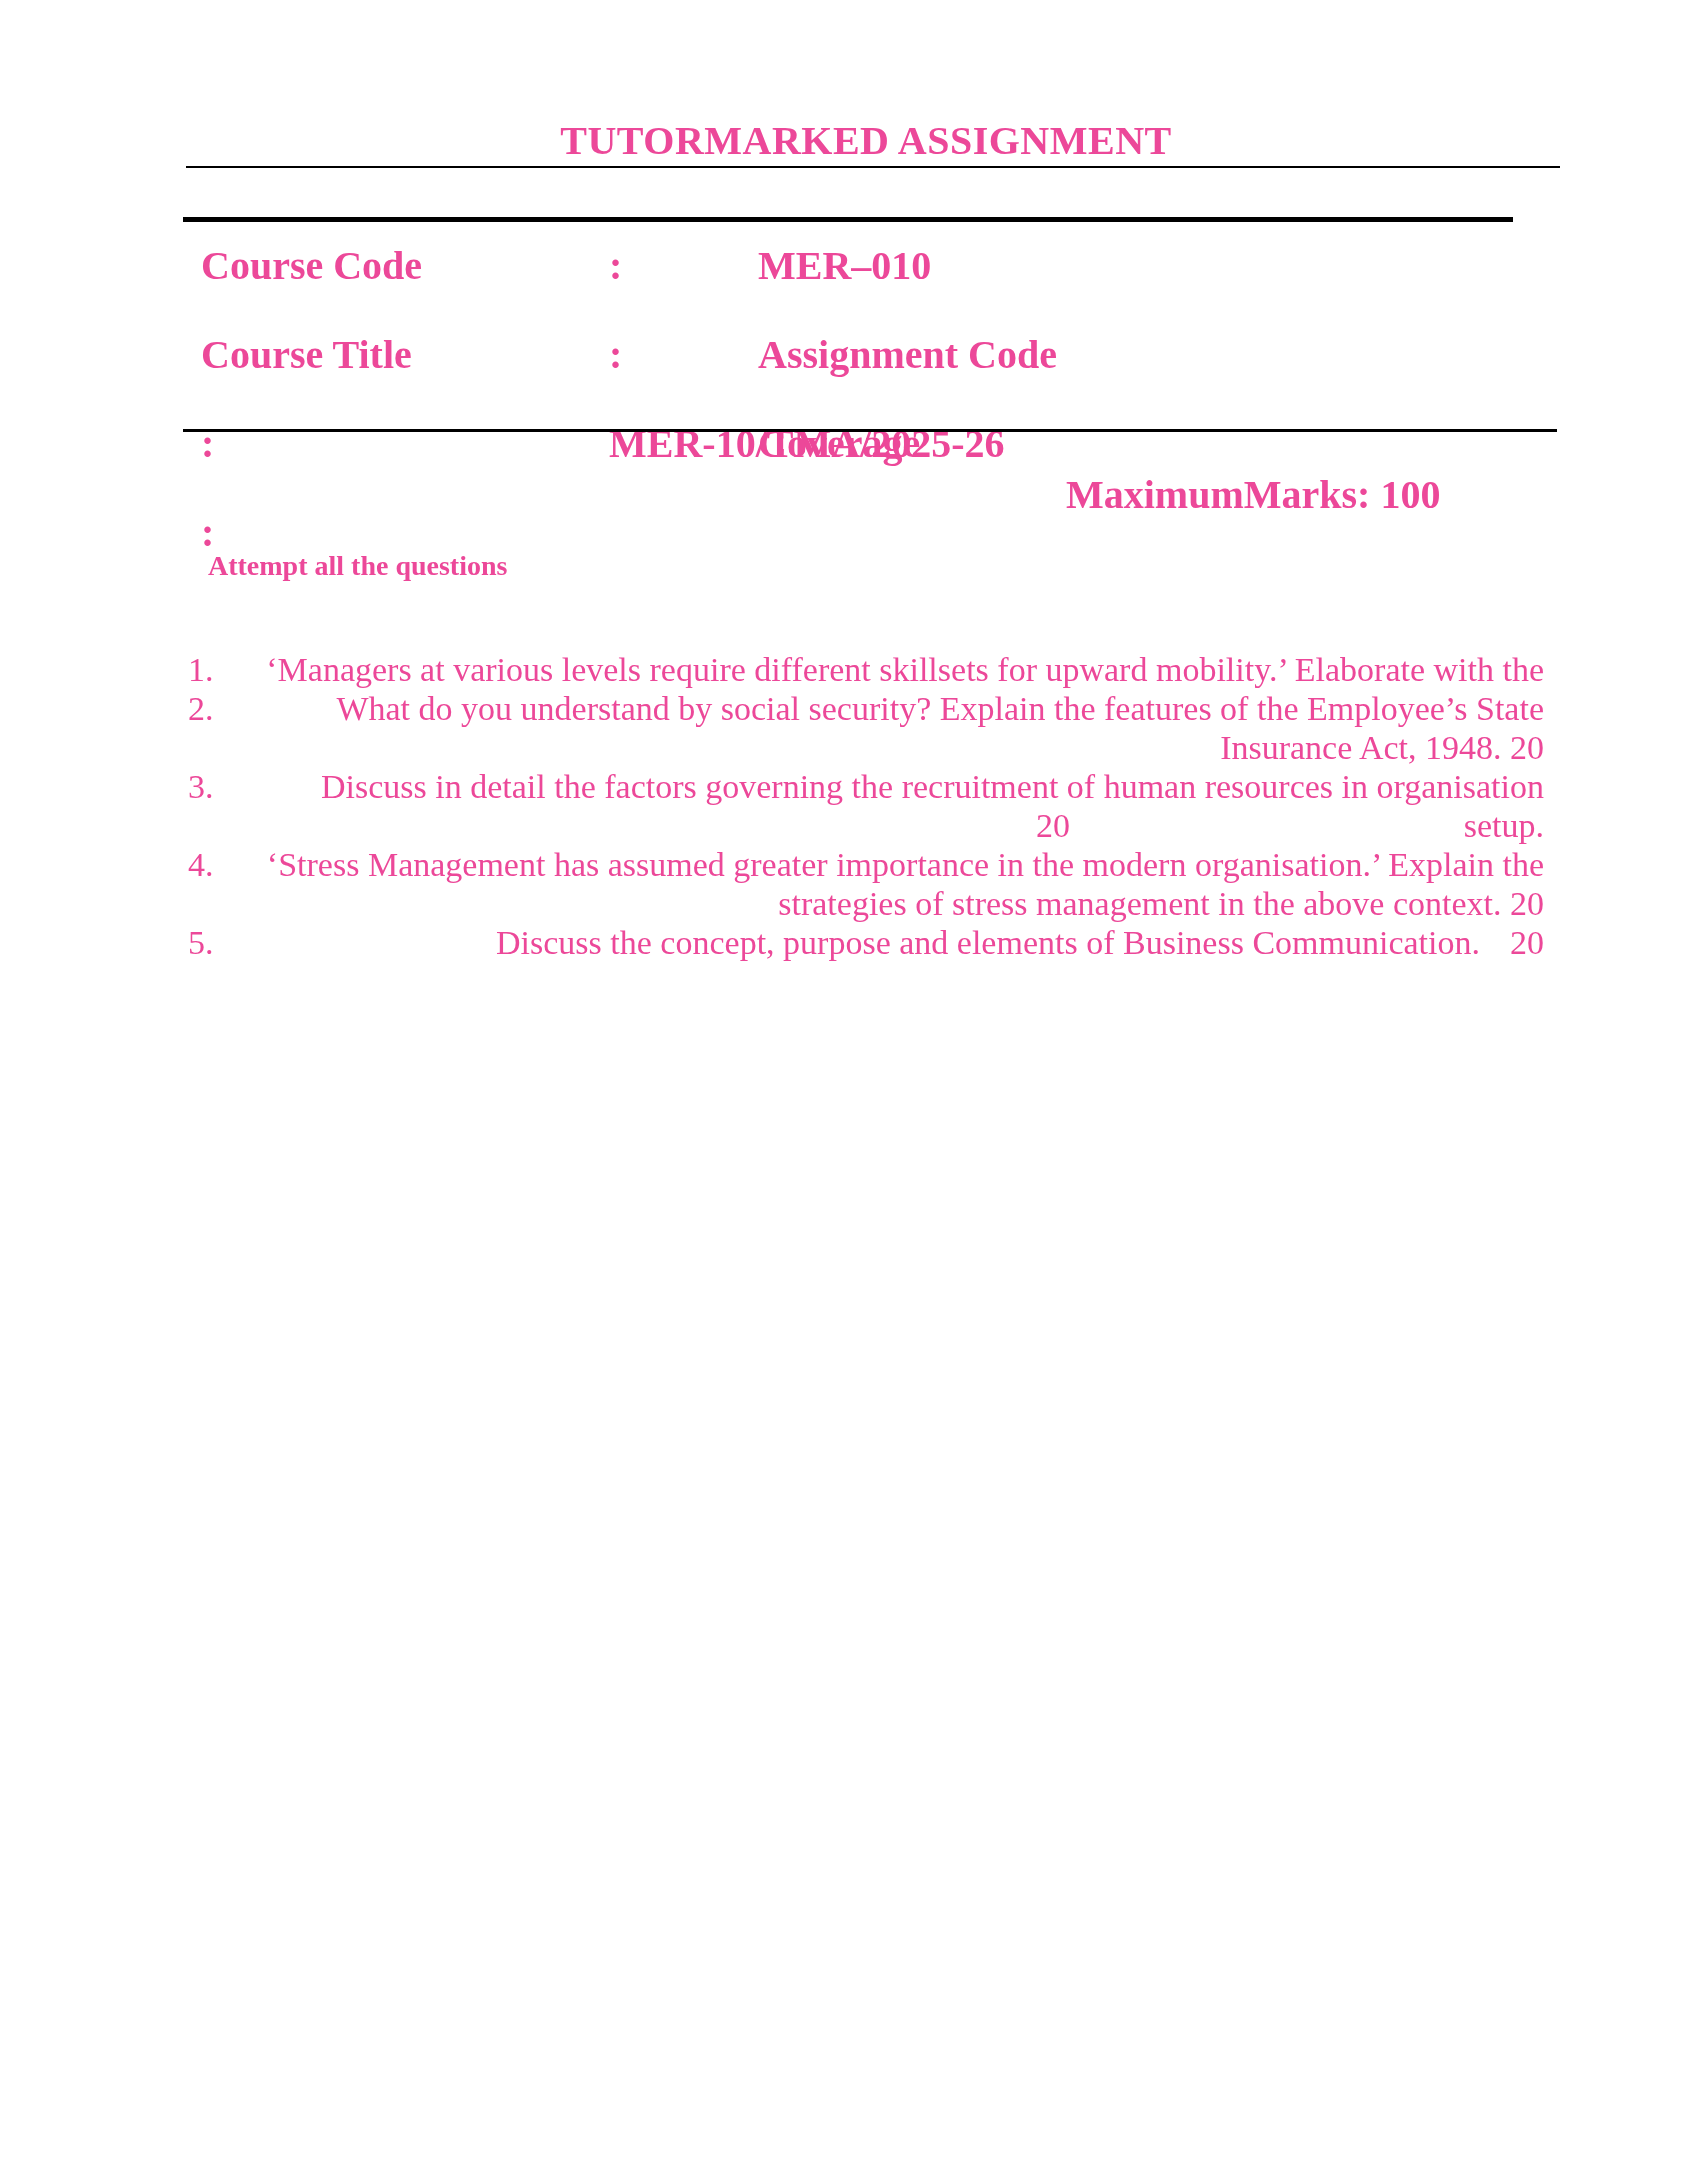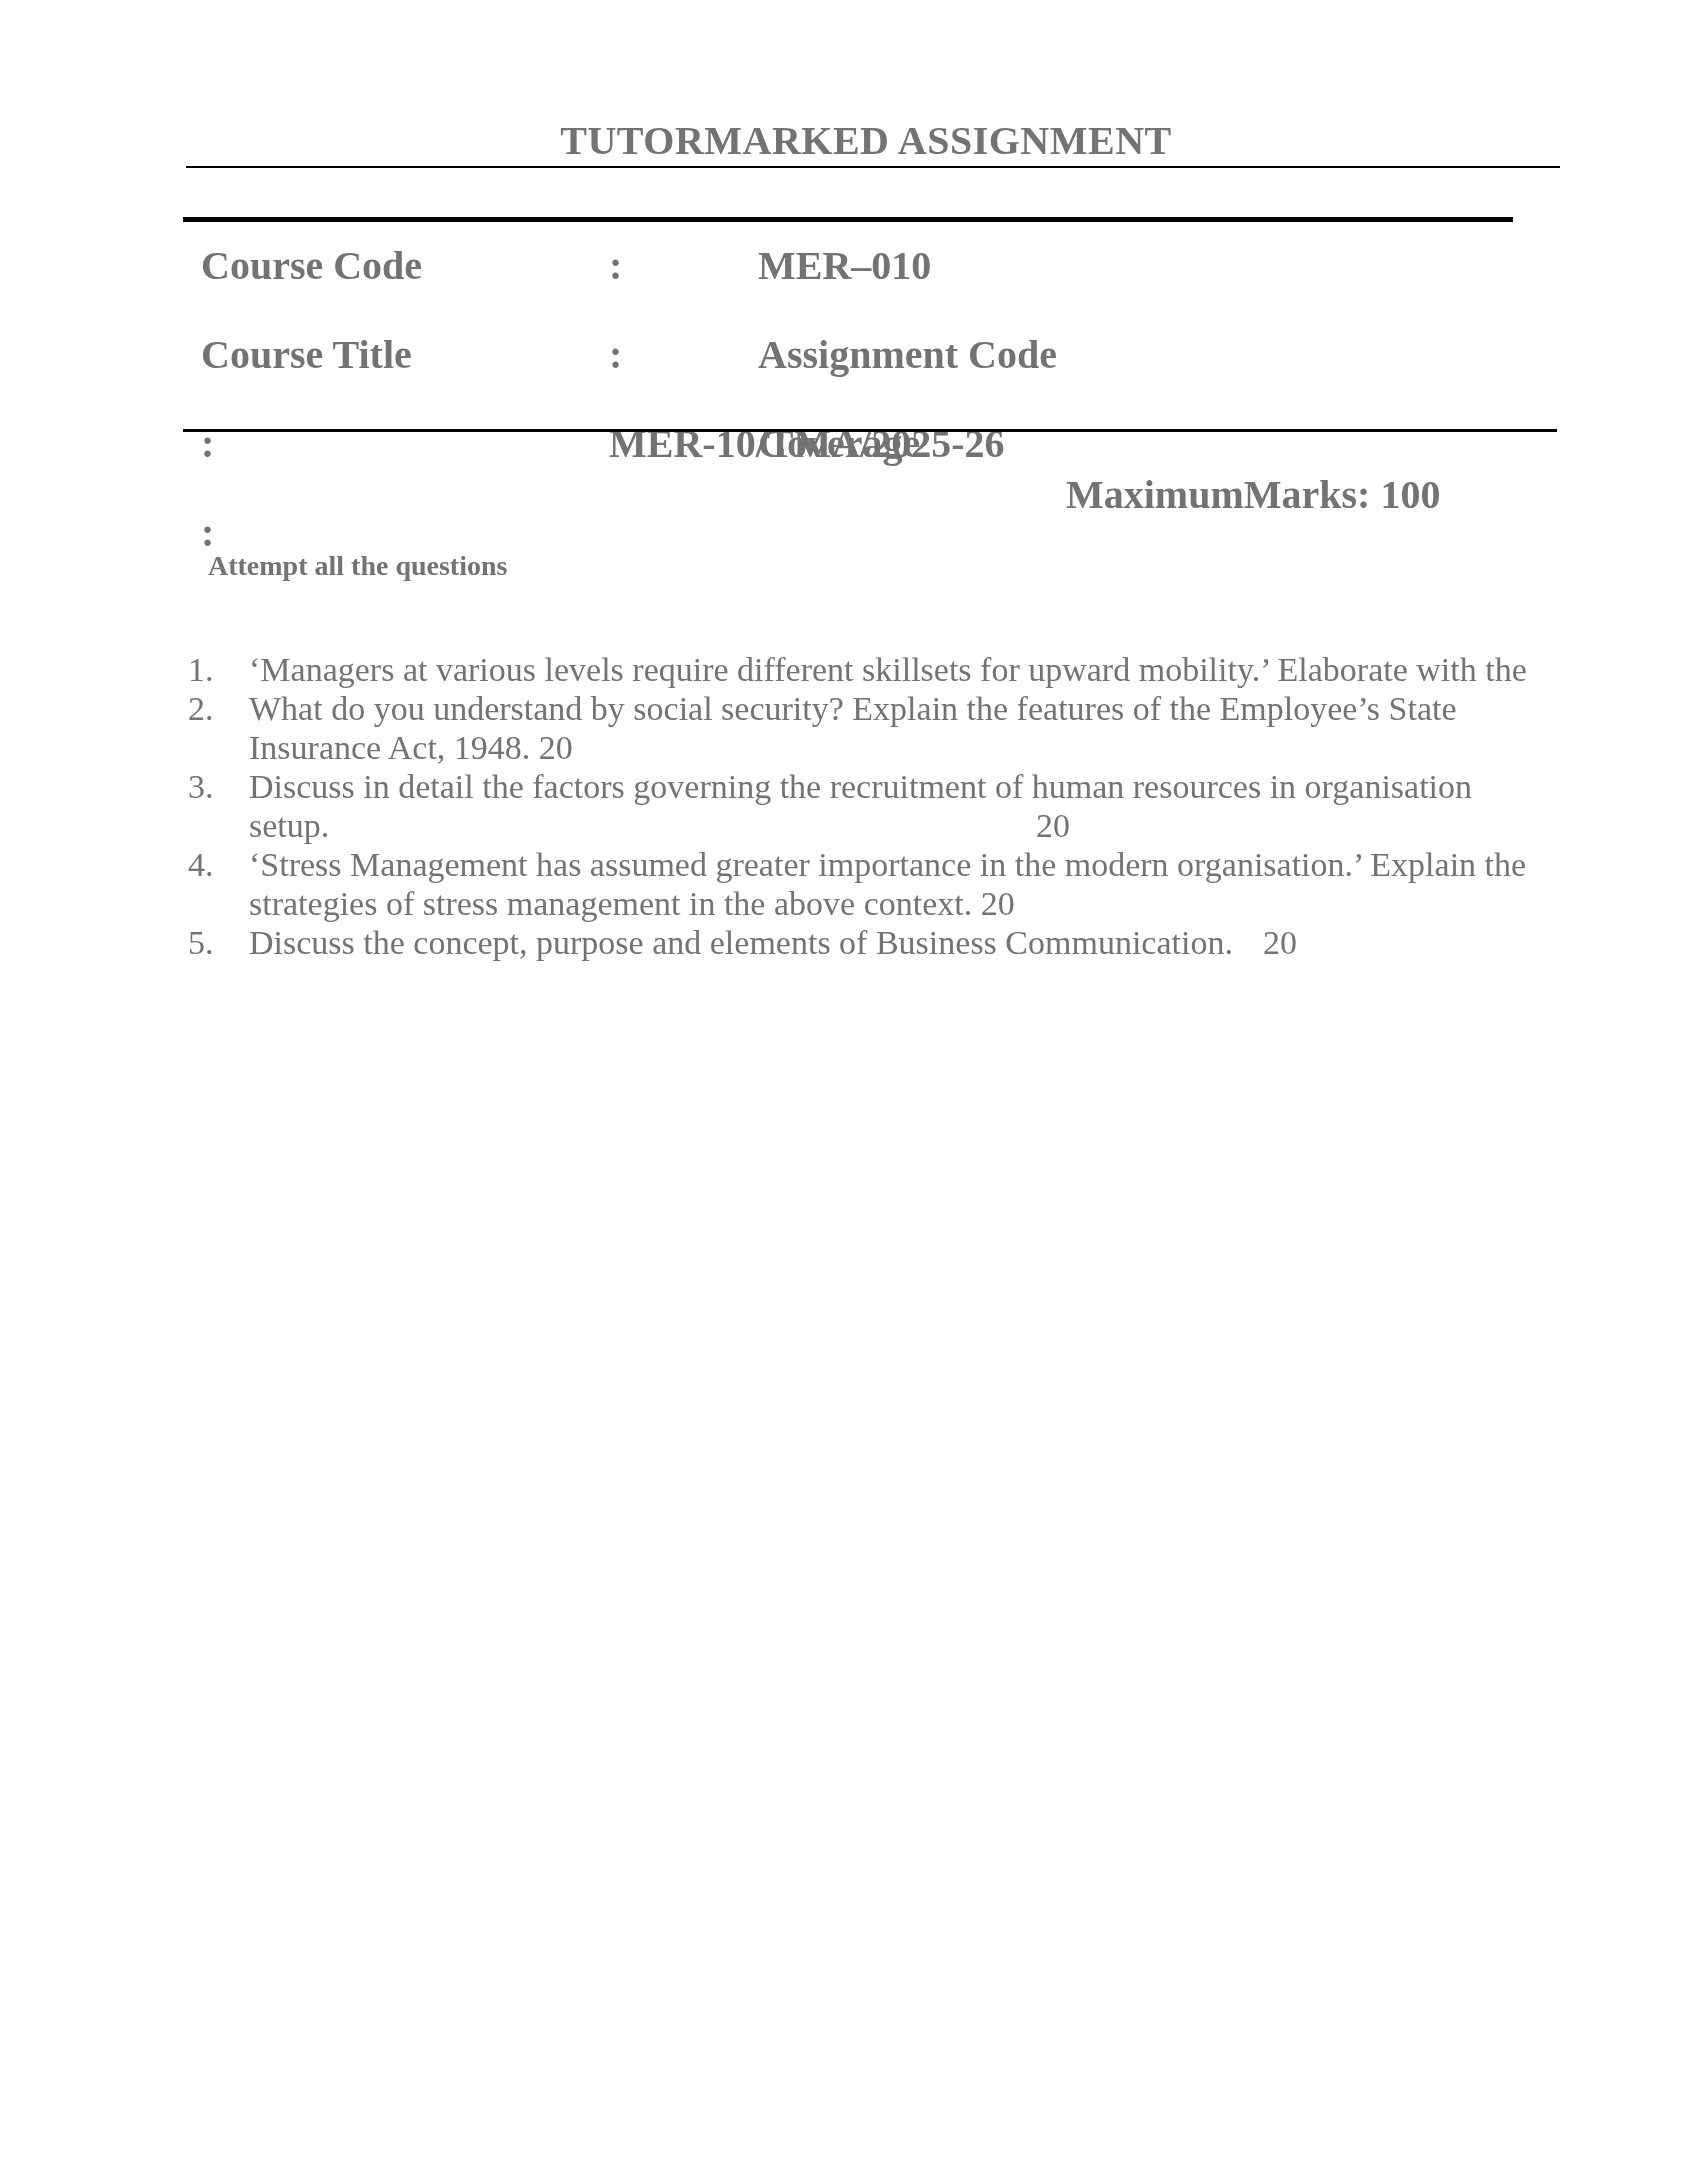--- a/index.html
+++ b/index.html
@@ -6,21 +6,21 @@
     margin: 0;
     padding: 0;
     background: #e8e8e8;
   }
   .page {
     position: relative;
     width: 1683px;
     height: 2178px;
     background: #ffffff;
     font-family: "Liberation Serif", "DejaVu Serif", serif;
-    color: #737373;
+    color: #ec4899;
     overflow: hidden;
   }
   .rule {
     position: absolute;
     background: #000000;
   }
   .rule-title-underline {
     top: 166px; left: 186px;
     width: 1374px; height: 2px;
   }
@@ -79,20 +79,21 @@
   }
   .q-item {
     display: grid;
     grid-template-columns: 61px 1fr;
   }
   .q-num {
     grid-column: 1;
   }
   .q-body {
     grid-column: 2;
+    text-align: right;
   }
   .q-line {
     position: relative;
   }
   .q-marks-tab {
     position: absolute;
     left: 787px;
     top: 0;
   }
   .q-marks-gap {

